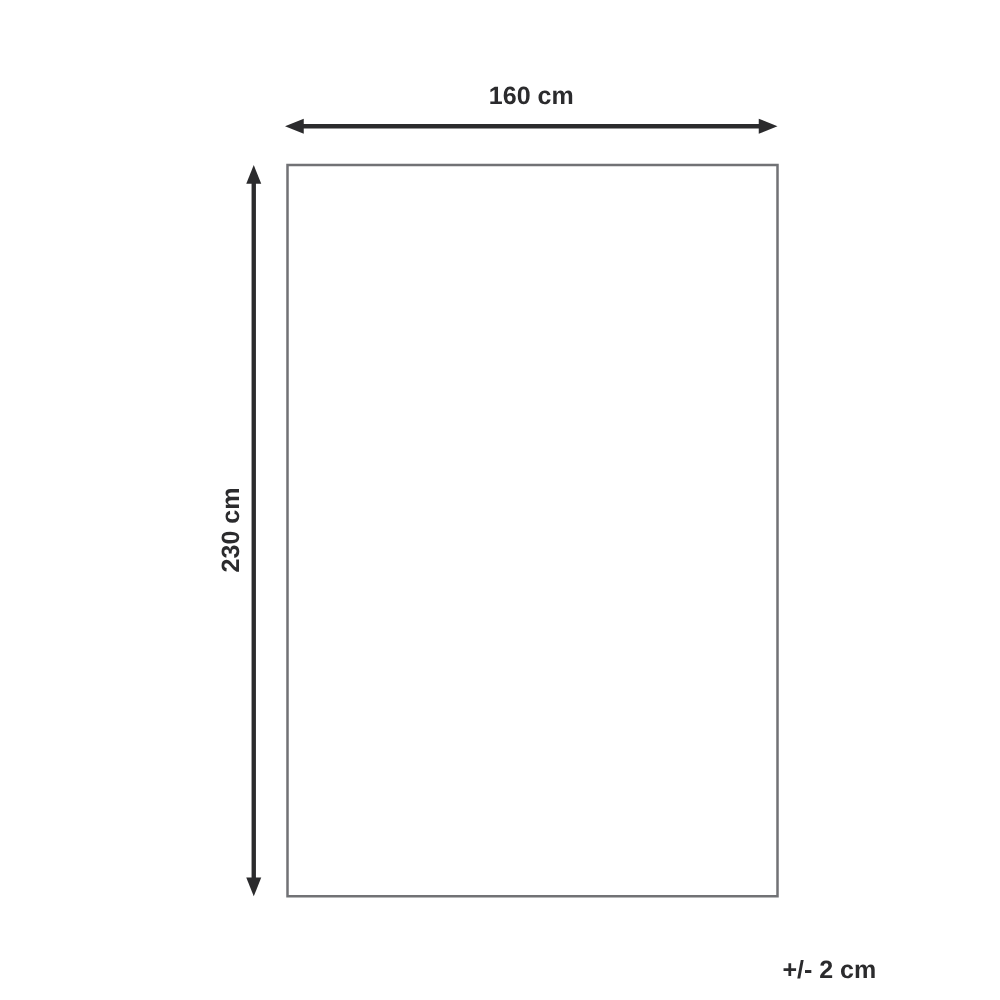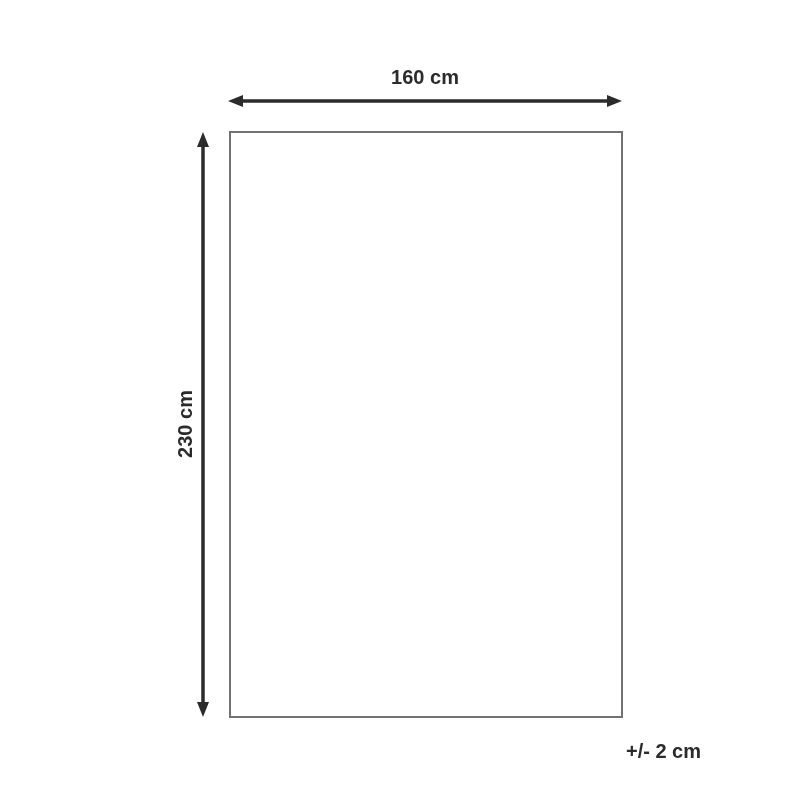--- a/index.html
+++ b/index.html
@@ -56,21 +56,21 @@
     width: 396px;
     text-align: center;
   }
   .height-label {
     left: 185px;
     top: 424px;
     transform: translate(-50%, -50%) rotate(-90deg);
   }
   .tolerance-label {
     right: 99px;
-    top: 739px;
+    top: 764px;
   }
 </style>
 </head>
 <body>
 
 <div class="canvas">
 
   <div class="product-outline"></div>
 
   <svg class="dim-arrow h-arrow" viewBox="0 0 396 16">

